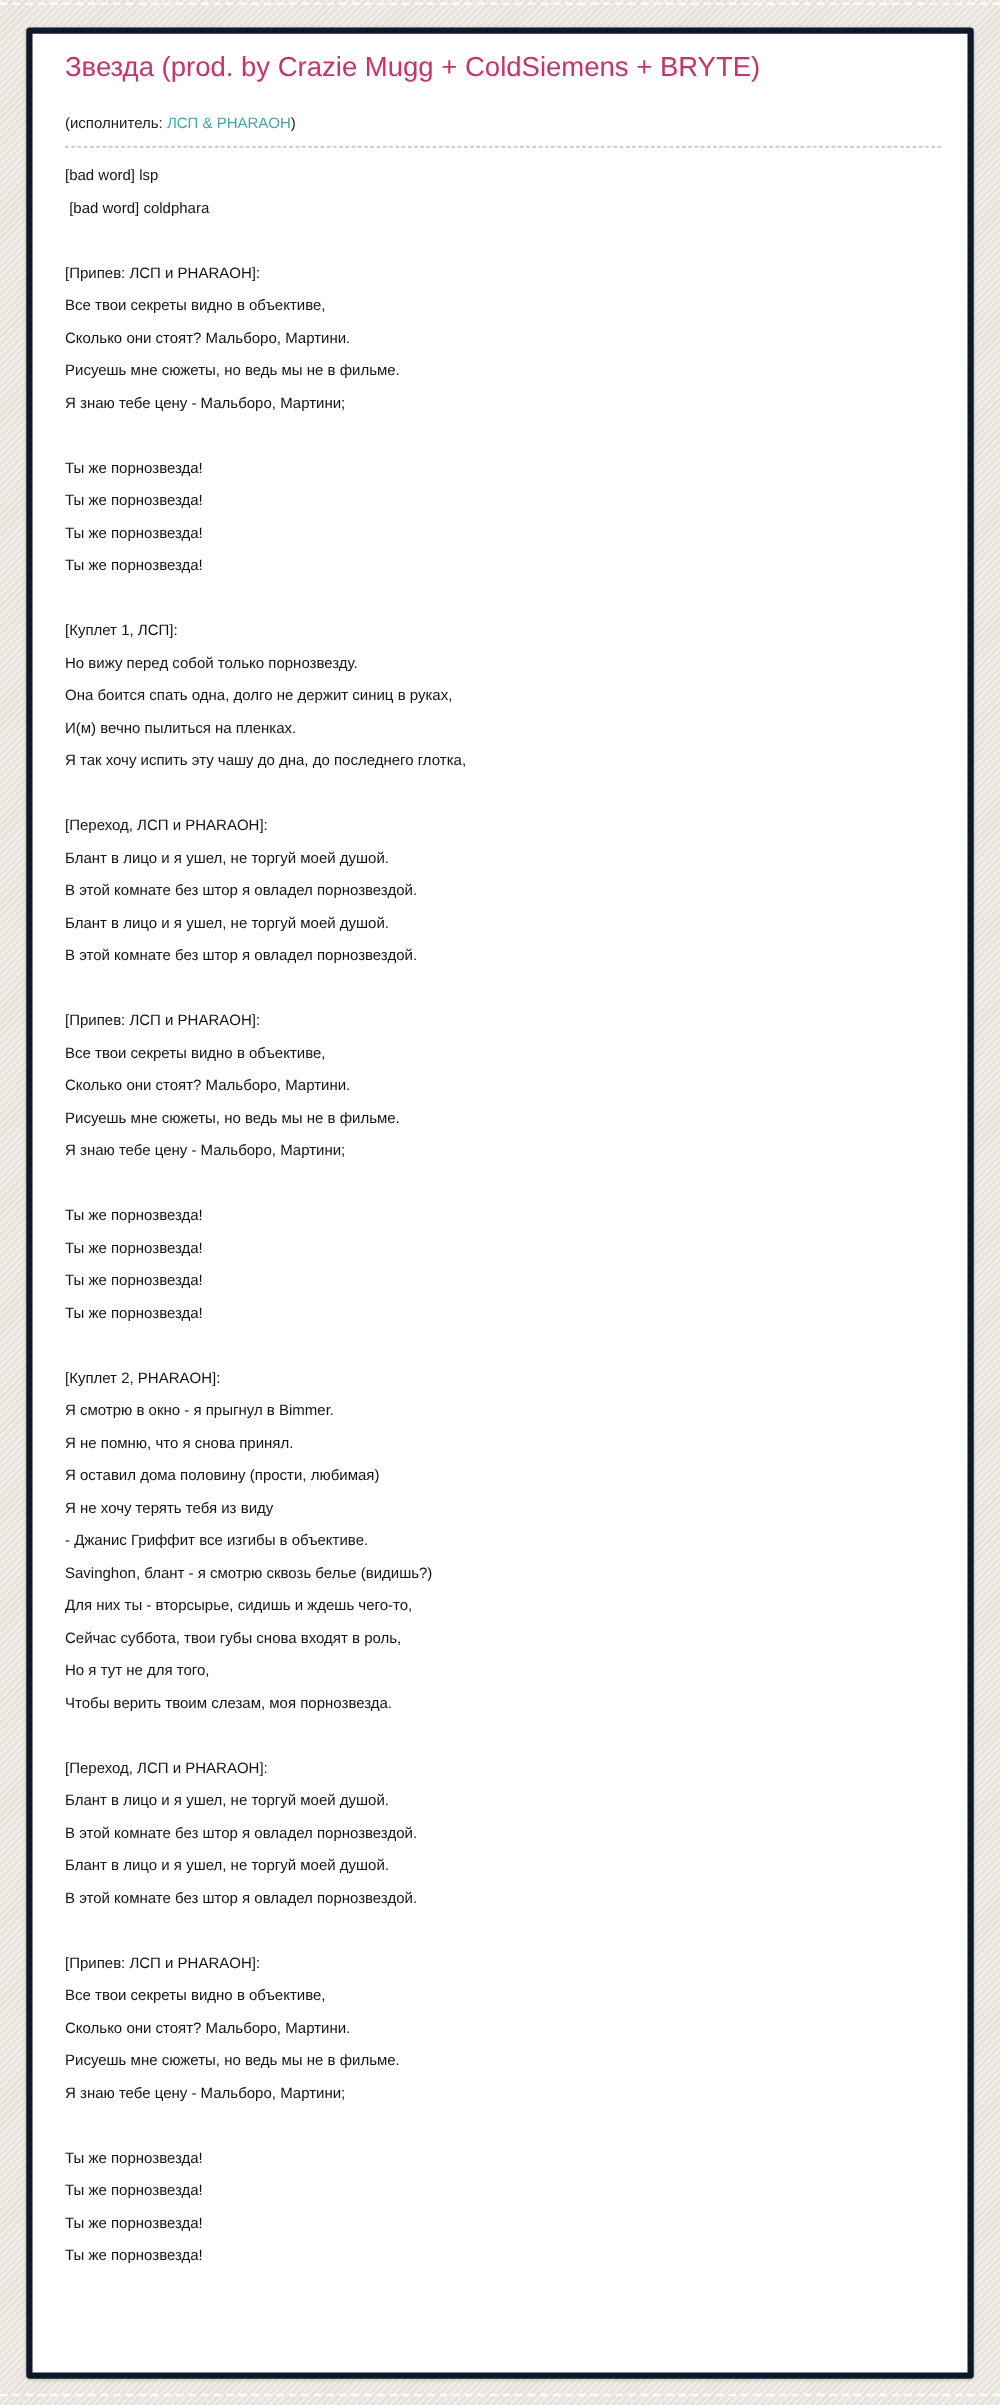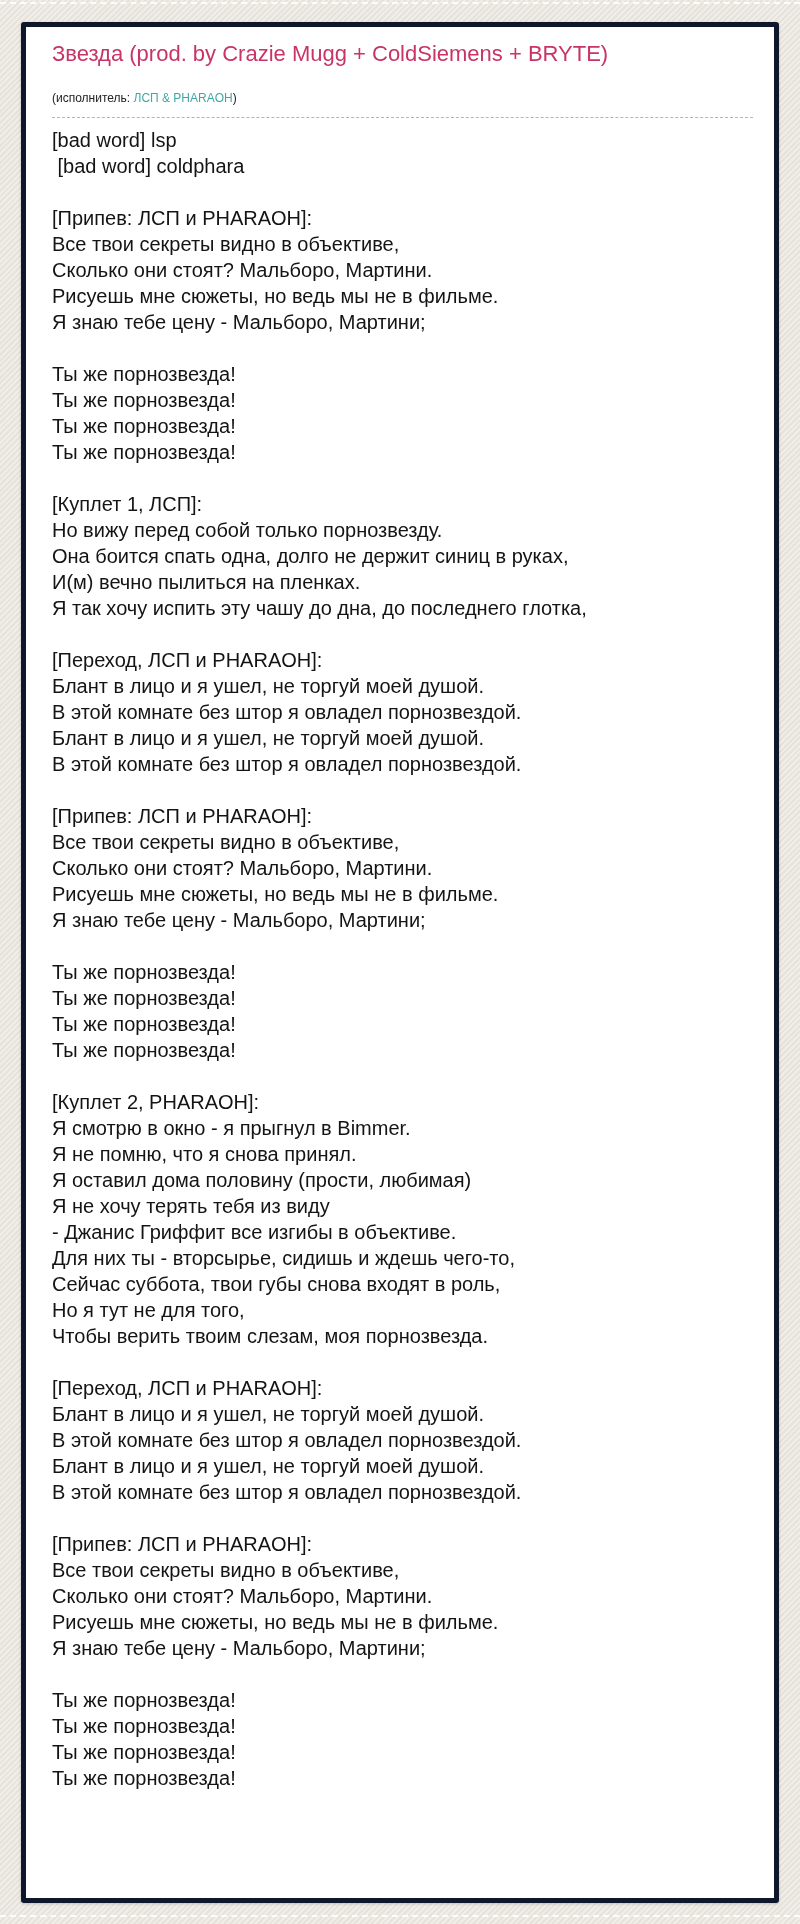--- a/index.html
+++ b/index.html
@@ -60,21 +60,21 @@
     border-bottom: 1px dashed var(--separator, #a4b8c6);
   }
   .artist-link {
     color: var(--artist_link, #40a7a7);
     text-decoration: none;
     cursor: pointer;
   }
 
   .lyrics {
     margin-top: 9px;
-    font-size: 20px;
+    font-size: 12px;
     line-height: 26px;
     color: var(--lyrics, #141414);
   }
   .stanza { margin-bottom: 26px; }
   .stanza:last-child { margin-bottom: 0; }
   .line { white-space: pre-wrap; }
 </style>
 </head>
 <body>
 
@@ -129,20 +129,21 @@
         <div class="line">Ты же порнозвезда!</div>
         <div class="line">Ты же порнозвезда!</div>
       </div>
       <div class="stanza">
         <div class="line">[Куплет 2, PHARAOH]:</div>
         <div class="line">Я смотрю в окно - я прыгнул в Bimmer.</div>
         <div class="line">Я не помню, что я снова принял.</div>
         <div class="line">Я оставил дома половину (прости, любимая)</div>
         <div class="line">Я не хочу терять тебя из виду</div>
         <div class="line">- Джанис Гриффит все изгибы в объективе.</div>
+        <div class="line">Savinghon, блант - я смотрю сквозь белье (видишь?)</div>
         <div class="line">Для них ты - вторсырье, сидишь и ждешь чего-то,</div>
         <div class="line">Сейчас суббота, твои губы снова входят в роль,</div>
         <div class="line">Но я тут не для того,</div>
         <div class="line">Чтобы верить твоим слезам, моя порнозвезда.</div>
       </div>
       <div class="stanza">
         <div class="line">[Переход, ЛСП и PHARAOH]:</div>
         <div class="line">Блант в лицо и я ушел, не торгуй моей душой.</div>
         <div class="line">В этой комнате без штор я овладел порнозвездой.</div>
         <div class="line">Блант в лицо и я ушел, не торгуй моей душой.</div>

